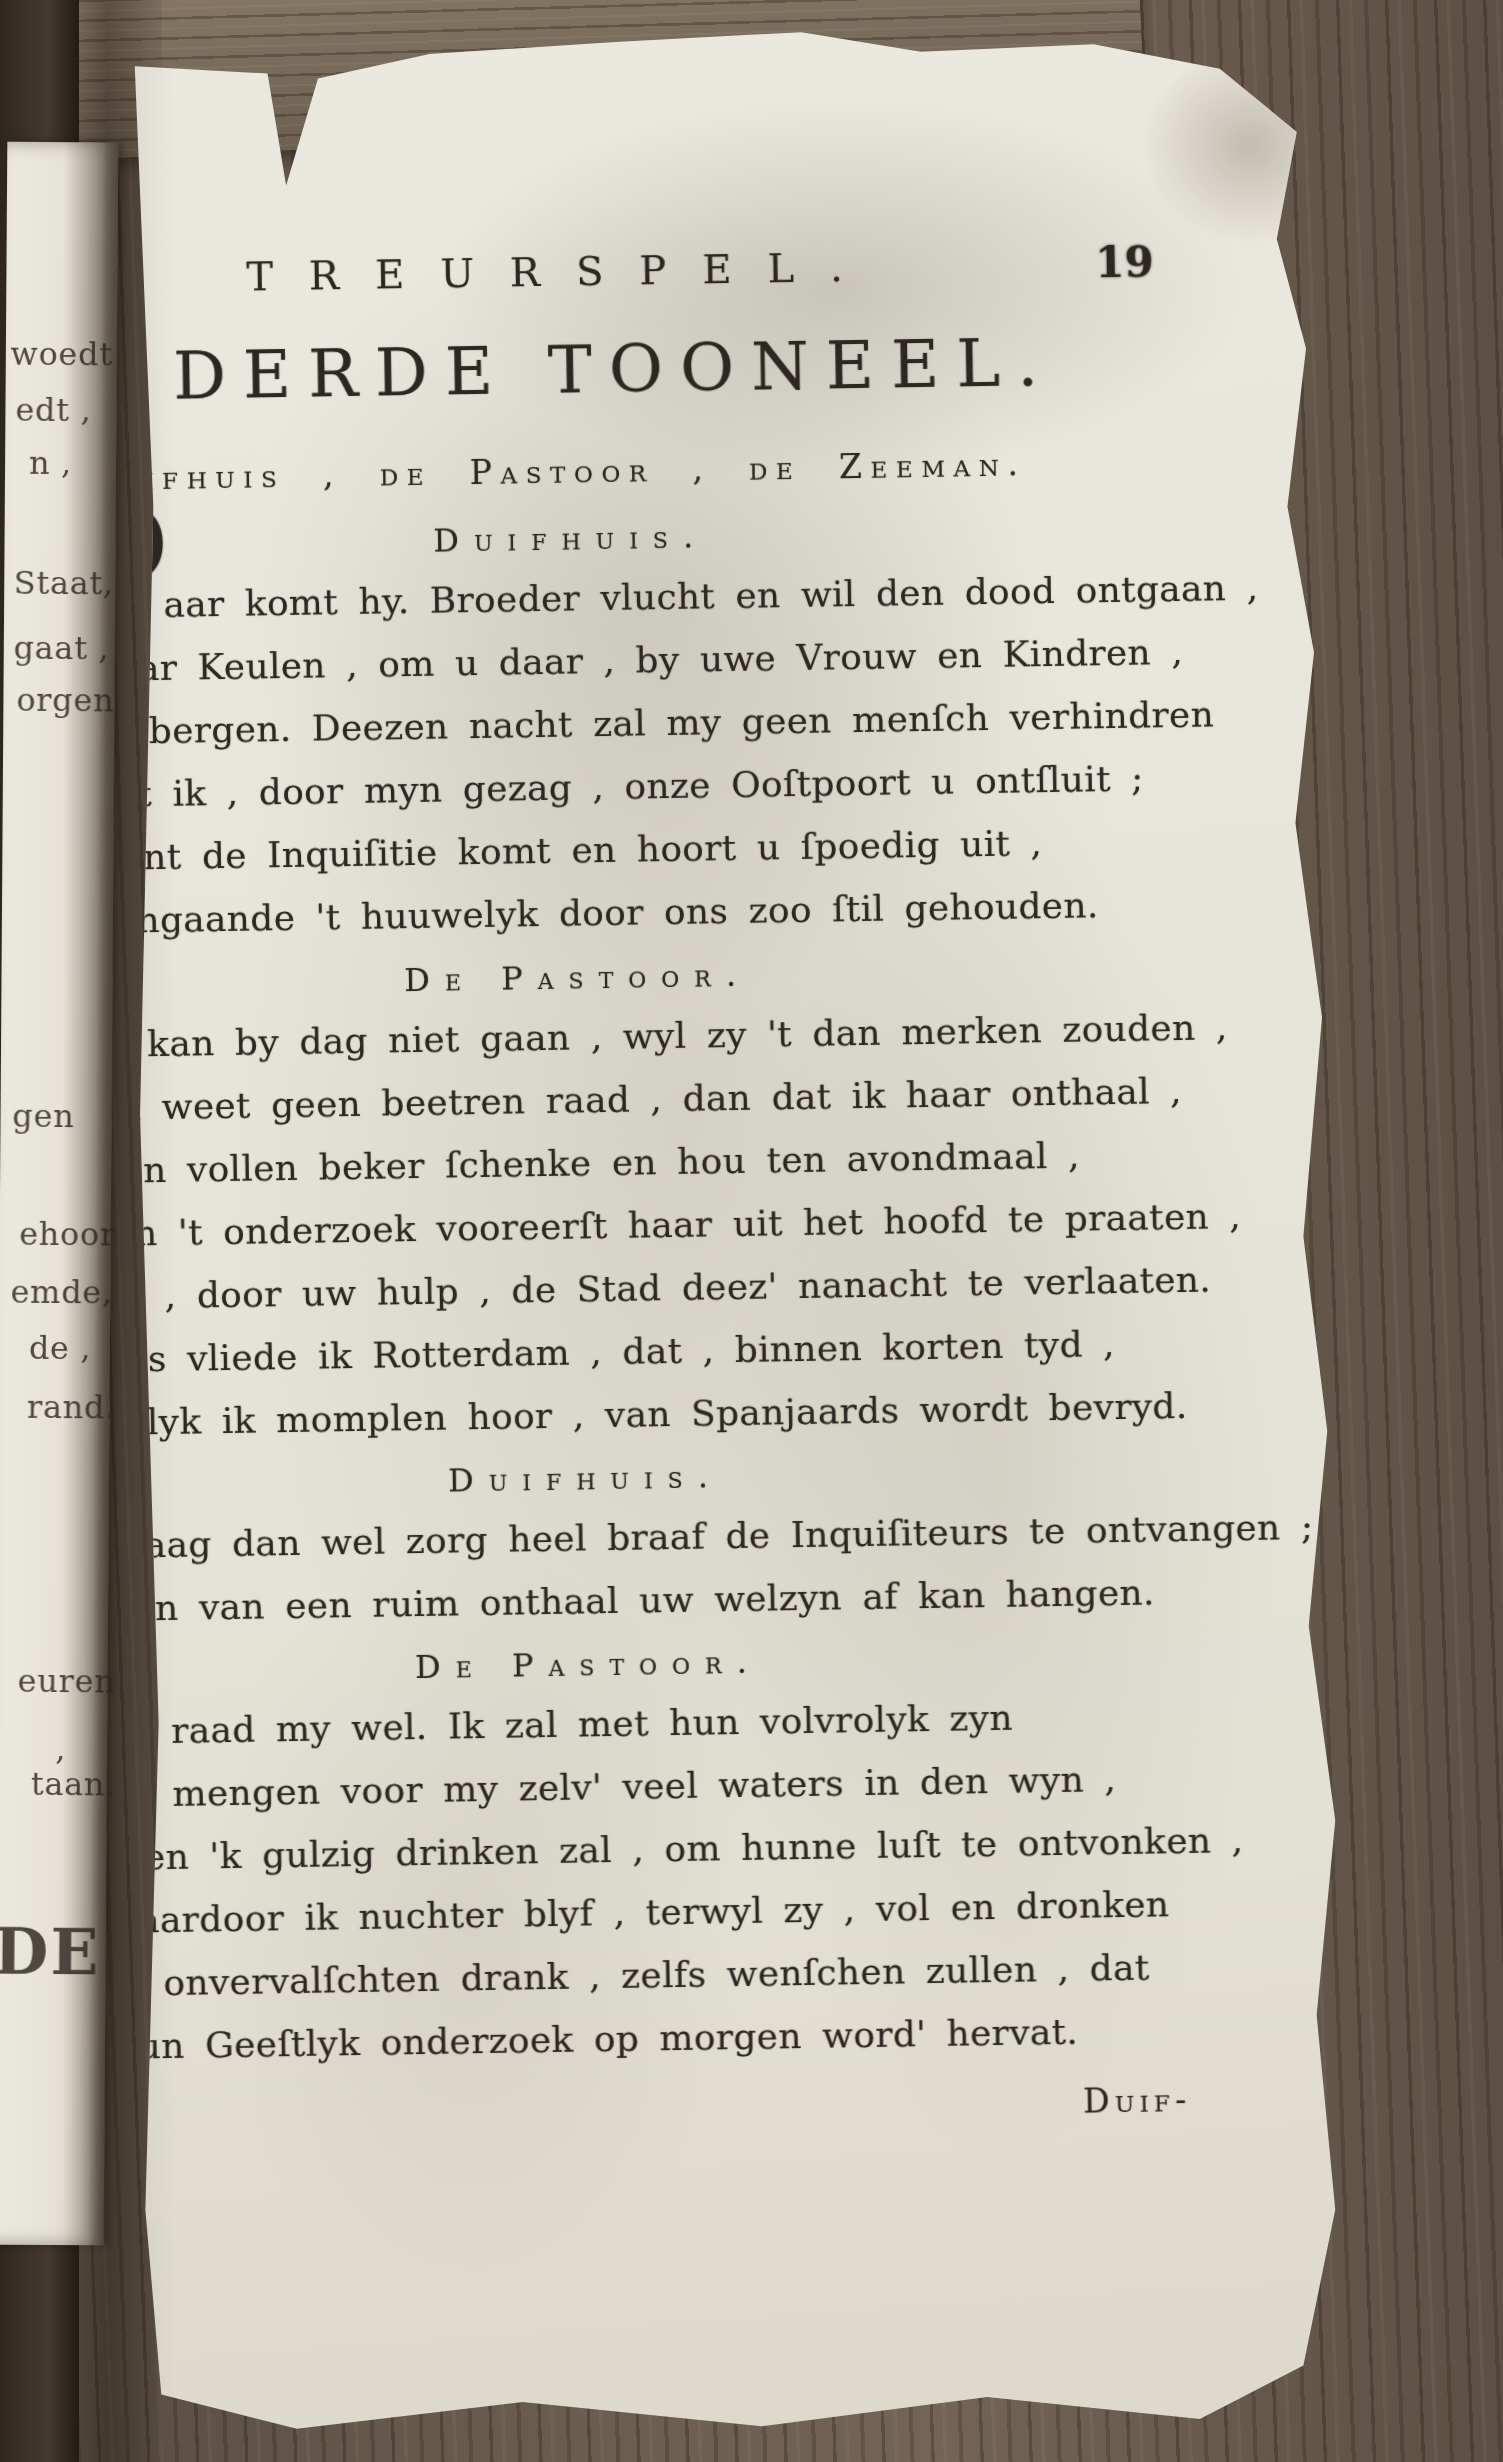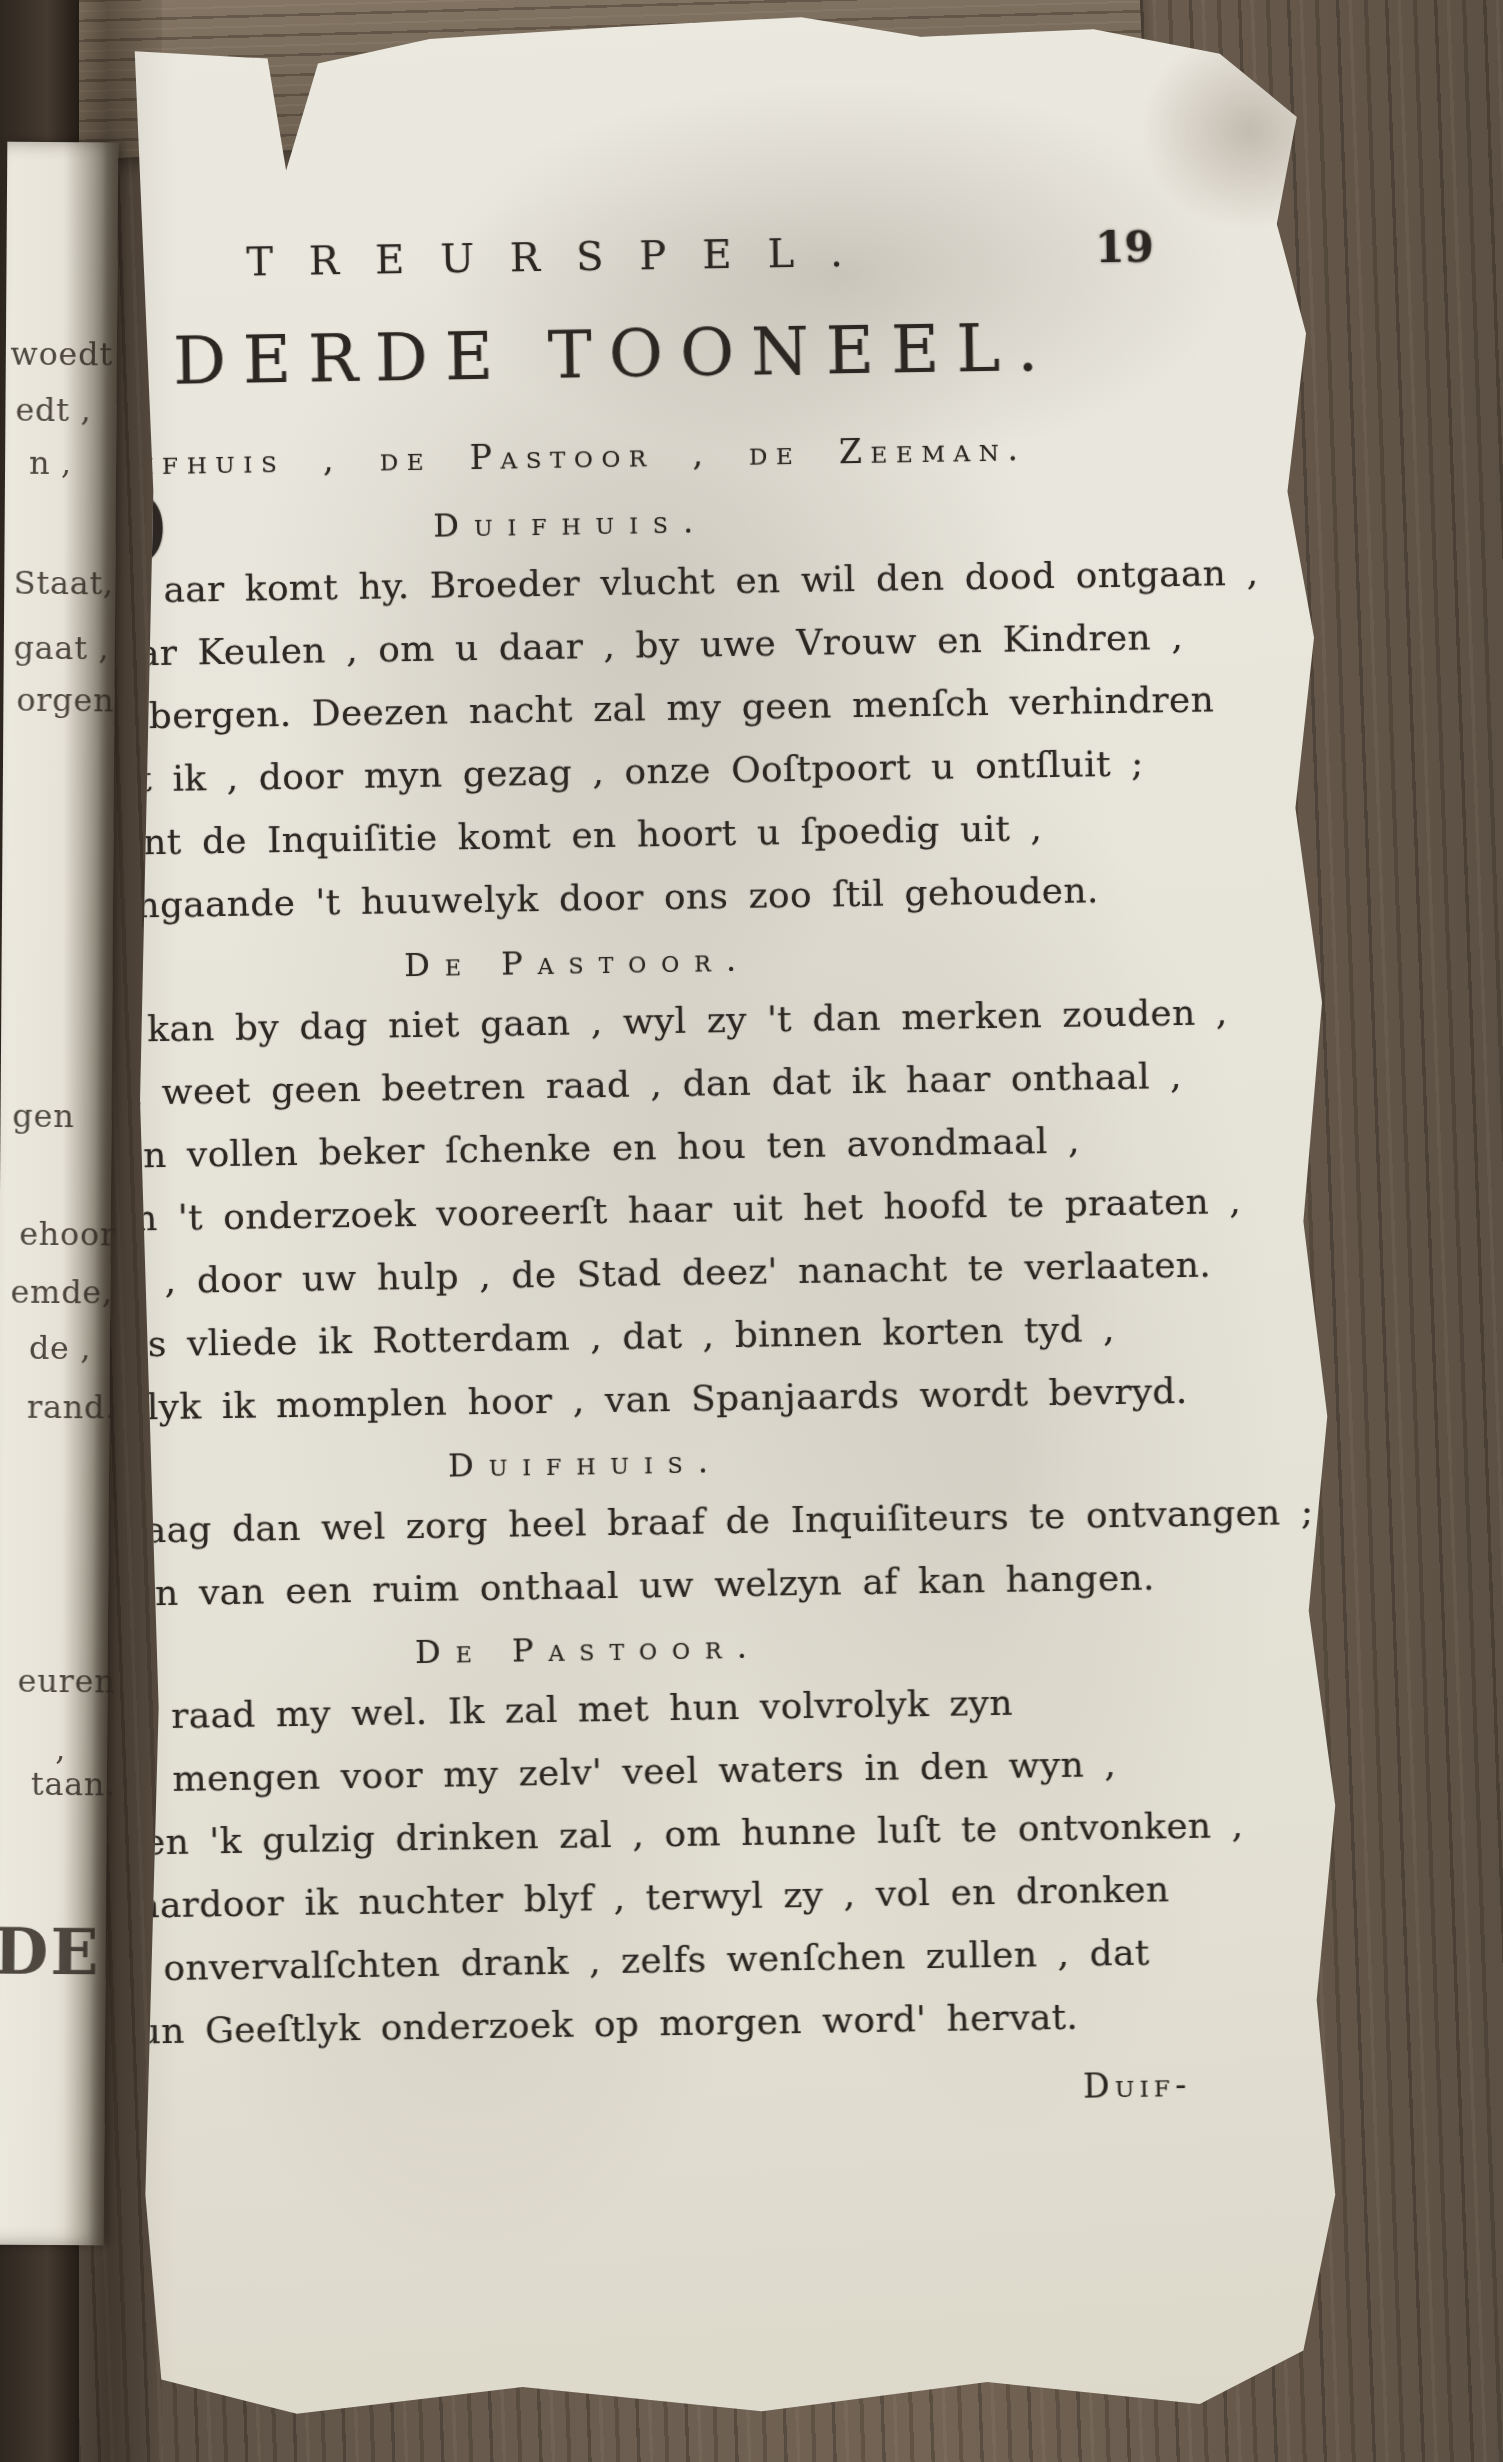--- a/index.html
+++ b/index.html
@@ -28,21 +28,21 @@
     background:linear-gradient(90deg,#ece9df 0%,#e6e2d7 55%,#cfc9ba 86%,#8d8374 100%);
     box-shadow:inset -12px 0 17px rgba(60,50,40,.45), 4px 0 9.2px rgba(0,0,0,.35);
     transform:rotate(.4deg);}
   .frag{position:absolute;right:0;color:#39332c;font-size:32px;white-space:nowrap;
     filter:blur(0.4px);opacity:.88;letter-spacing:0.7px;}
   .frag-big{font-size:63px;letter-spacing:2px;font-weight:bold;filter:blur(0.3px);}
   
   .gutter{position:absolute;left:63px;top:0;width:99px;height:2462px;
     background:linear-gradient(90deg,rgba(0,0,0,0),rgba(30,22,15,.40) 45%,rgba(30,22,15,.08));}
   
-  .page{position:absolute;left:71px;top:5px;width:1328px;height:2433px;
+  .page{position:absolute;left:71px;top:20px;width:1328px;height:2433px;
     background-image:
       radial-gradient(closest-side at 58% 11%, rgba(120,114,102,.28), rgba(0,0,0,0) 72%),
       radial-gradient(closest-side at 43% 24%, rgba(125,120,108,.20), rgba(0,0,0,0) 70%),
       radial-gradient(closest-side at 46% 45%, rgba(128,122,110,.18), rgba(0,0,0,0) 75%),
       radial-gradient(closest-side at 70% 60%, rgba(130,124,110,.14), rgba(0,0,0,0) 70%),
       radial-gradient(closest-side at 30% 78%, rgba(125,118,104,.12), rgba(0,0,0,0) 70%),
       linear-gradient(90deg, rgba(86,74,62,.34) 0%, rgba(86,74,62,.10) 3.5%, rgba(0,0,0,0) 8%),
       linear-gradient(270deg, rgba(140,126,106,.30) 0%, rgba(0,0,0,0) 5%),
       linear-gradient(176deg,#ebe8df 0%,#e7e4da 40%,#e3e0d4 75%,#dcd8ca 100%);
     clip-path:polygon(4.8% 1.9%,14.8% 2.2%,16.2% 6.8%,18.6% 2.4%,27% 1.4%,41% .9%,55% .5%,

